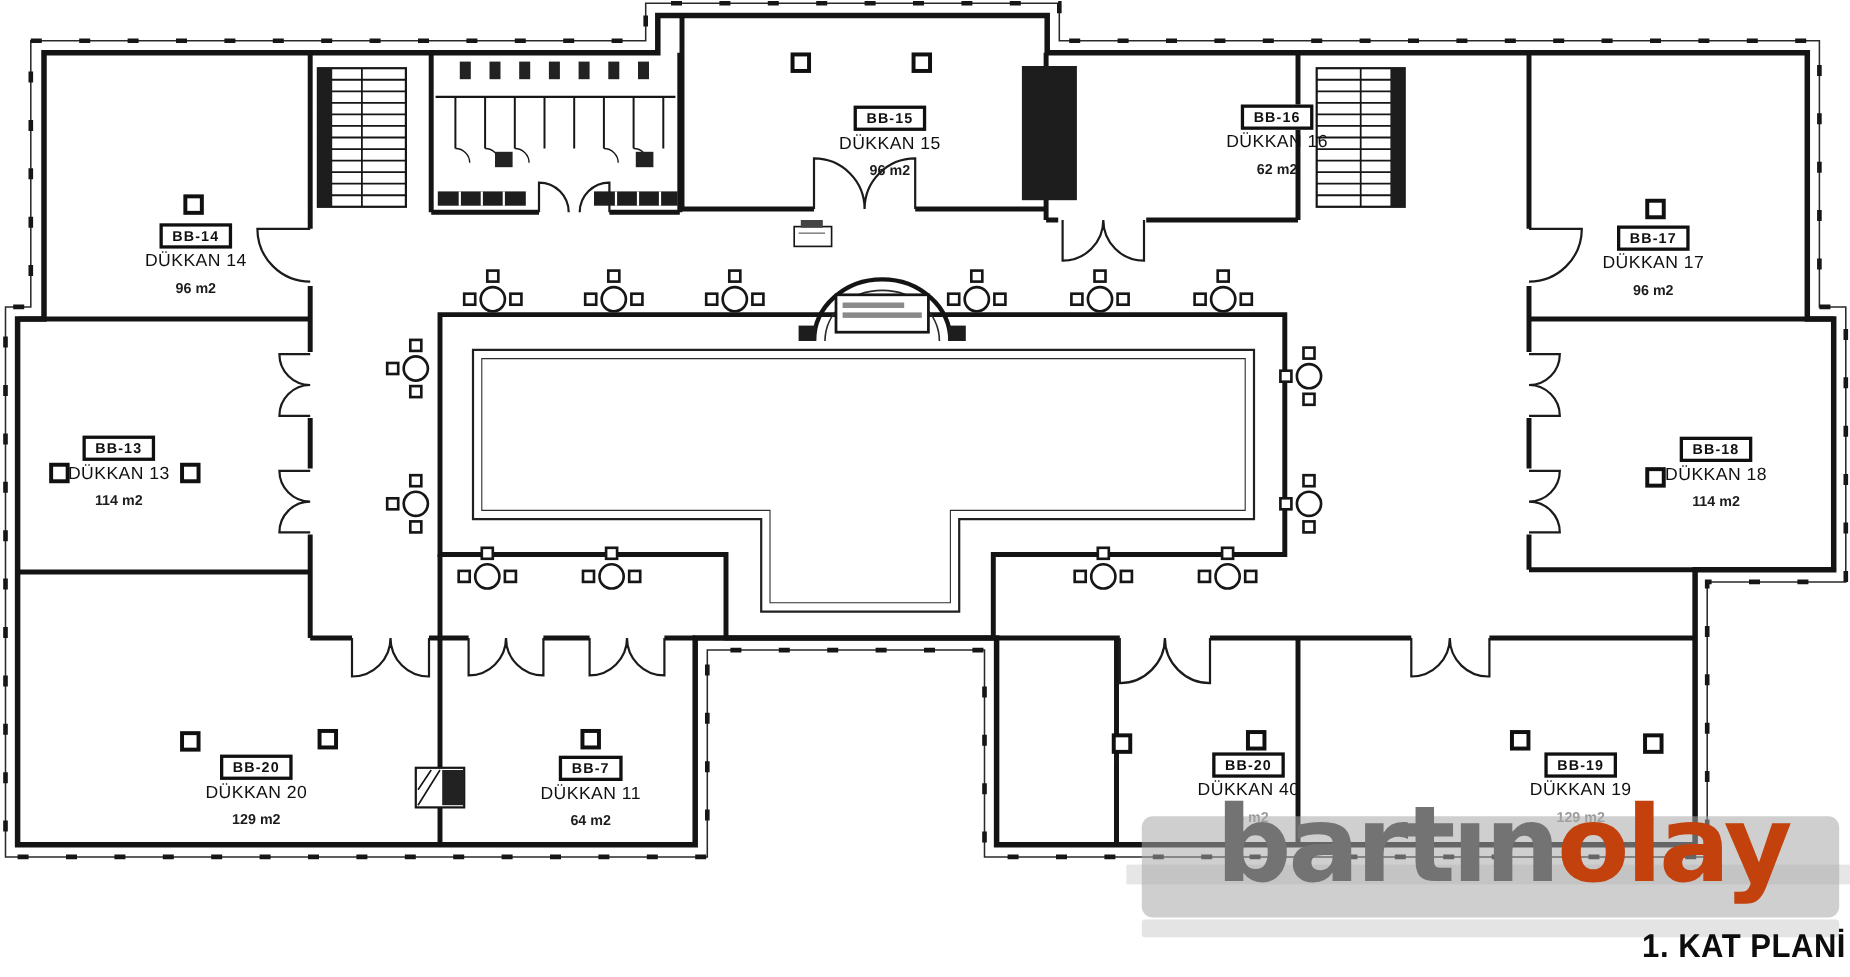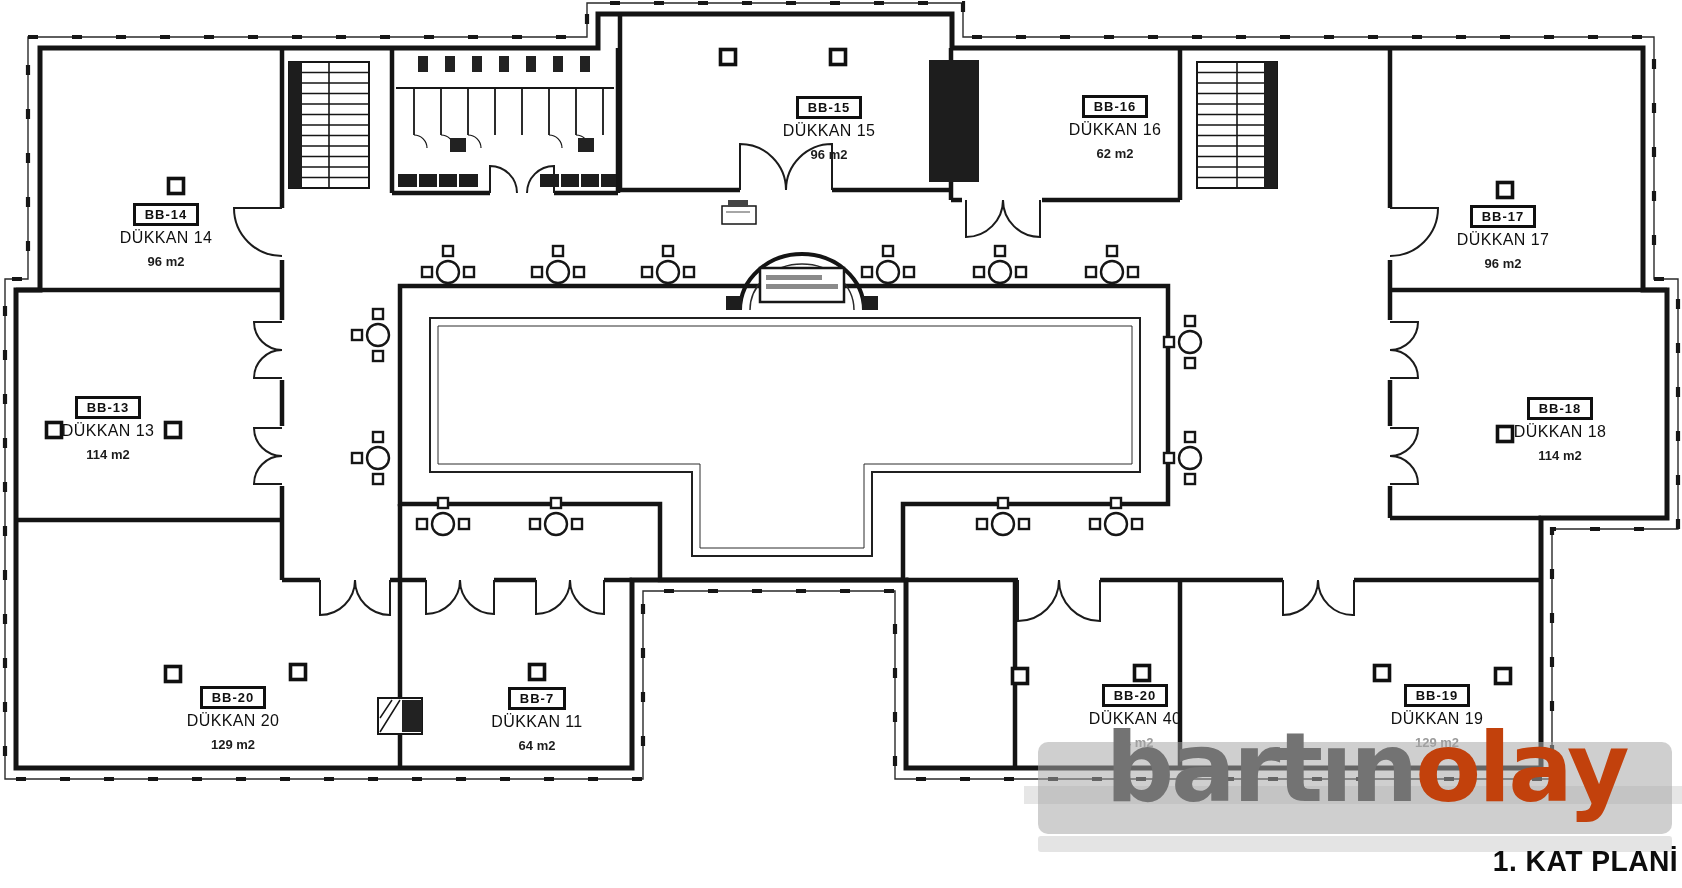--- a/index.html
+++ b/index.html
@@ -186,33 +186,33 @@
         <use href="#col" x="173" y="674"></use>
         <use href="#col" x="298" y="672"></use>
       <use href="#col" x="537" y="672"></use>
         <use href="#col" x="1020" y="676"></use>
         <use href="#col" x="1142" y="673"></use>
       <use href="#col" x="1382" y="673"></use>
         <use href="#col" x="1503" y="676"></use>
     </g>
   </svg>
 
-  <div class="room-label" style="left:81px;top:203px">
+  <div class="room-label" style="left:93px;top:203px">
     <div class="unit-box"><span>BB-14</span></div>
     <div class="room-name">DÜKKAN 14</div>
     <div class="room-area">96 m2</div>
   </div>
 
-  <div class="room-label" style="left:744px;top:96px">
+  <div class="room-label" style="left:724px;top:96px">
     <div class="unit-box"><span>BB-15</span></div>
     <div class="room-name">DÜKKAN 15</div>
     <div class="room-area">96 m2</div>
   </div>
 
-  <div class="room-label" style="left:1030px;top:95px">
+  <div class="room-label" style="left:1076px;top:95px">
     <div class="unit-box"><span>BB-16</span></div>
     <div class="room-name">DÜKKAN 16</div>
     <div class="room-area">62 m2</div>
   </div>
 
   <div class="room-label" style="left:1418px;top:205px">
     <div class="unit-box"><span>BB-17</span></div>
     <div class="room-name">DÜKKAN 17</div>
     <div class="room-area">96 m2</div>
   </div>

